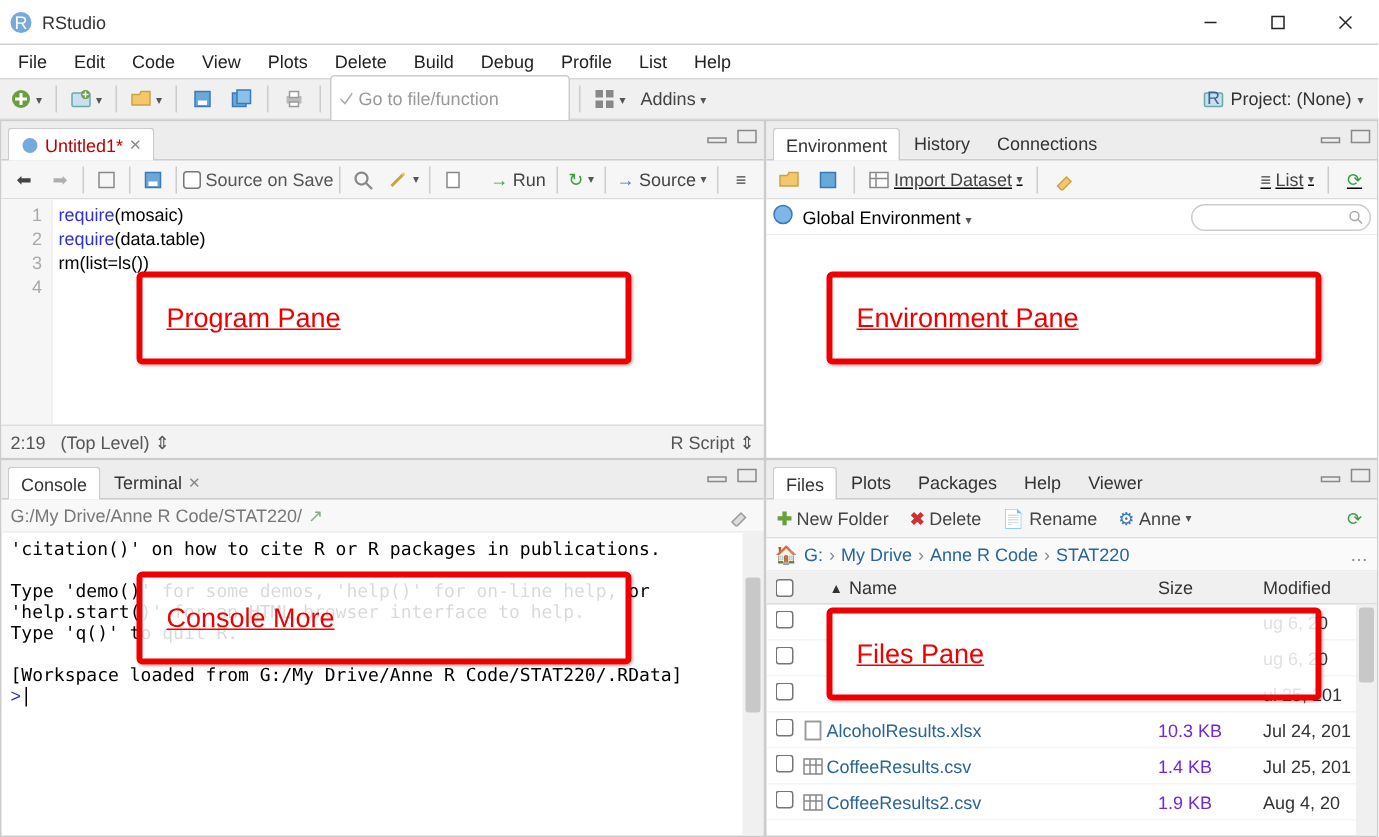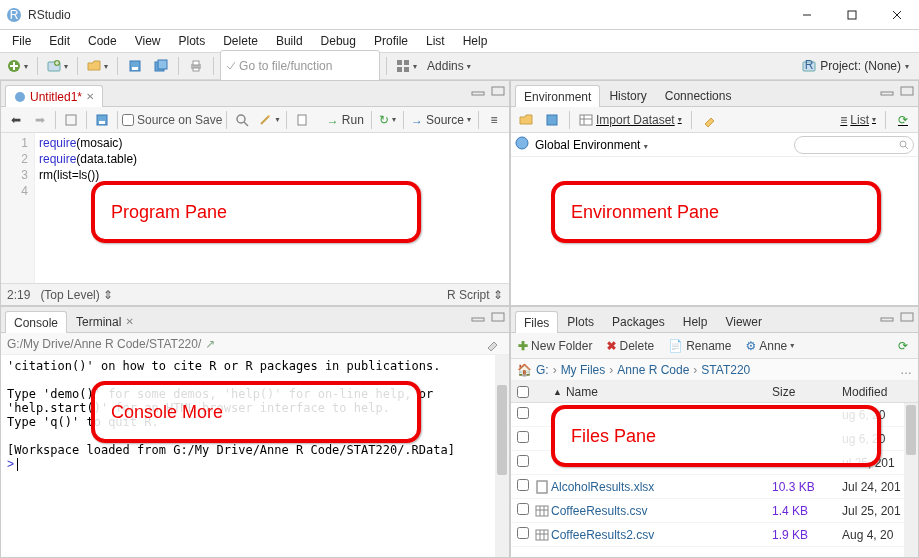--- a/index.html
+++ b/index.html
@@ -44,21 +44,21 @@
   .filehead .col-name { flex:1; padding-left:24px; display:flex; align-items:center; gap:4px;}
   .filehead .col-size { width:70px; }
   .filehead .col-mod { width:70px; }
   .filerow { height:24px; display:flex; align-items:center; padding:0 6px; border-bottom:1px solid #f4f4f4; font-size:12px;}
   .filerow .cb { width:16px; }
   .filerow .ficon { width:18px; display:flex; align-items:center; justify-content:center;}
   .filerow .fname { flex:1; color:#2a6496; }
   .filerow .fsize { width:70px; color:#6d28d9; }
   .filerow .fmod { width:70px; color:#333; white-space:nowrap; overflow:hidden;}
   .filesbody { flex:1; overflow:hidden; position:relative;}
-  .annot { position:absolute; border:4px solid #e00; border-radius:14px; background:rgba(255,255,255,0.85); display:flex; align-items:center; padding:18px 16px; font-size:18px; color:#e00; font-weight:500; z-index:50; box-shadow: 1px 1px 2px rgba(0,0,0,.3);}
+  .annot { position:absolute; border:4px solid #e00; border-radius:4px; background:rgba(255,255,255,0.85); display:flex; align-items:center; padding:18px 16px; font-size:18px; color:#e00; font-weight:500; z-index:50; box-shadow: 1px 1px 2px rgba(0,0,0,.3); text-decoration: underline;}
   .iconsvg { width:14px; height:14px; display:inline-block; }
   .scrollbar-v { position:absolute; right:0; top:0; bottom:0; width:14px; background:#f0f0f0;}
   .scrollbar-v .thumb { position:absolute; left:2px; right:2px; background:#c8c8c8; border-radius:2px;}
   .redtxt { color:#c00000;}
   input[type=checkbox]{ width:12px; height:12px;}
 </style>
 </head>
 <body>
 
 <div class="titlebar">
@@ -420,21 +420,21 @@
           <span>Anne</span> 
           <span style="font-size:8px;color:#555">▾</span>
         </span>
       <span style="flex:1"></span>
       <span class="tbtn" style="color:#3a9e3e">⟳</span>
     </div>
     <div class="breadcrumb">
       <span>🏠</span>
       <span>G:</span>
         <span class="sep">›</span>
-      <span>My Files</span>
+      <span>My Drive</span>
         <span class="sep">›</span>
       <span>Anne R Code</span>
         <span class="sep">›</span>
       <span>STAT220</span>
       <span style="flex:1"></span>
       <span style="color:#888">…</span>
     </div>
     <div class="filehead">
       <input type="checkbox" style="">
       <span class="col-name">

